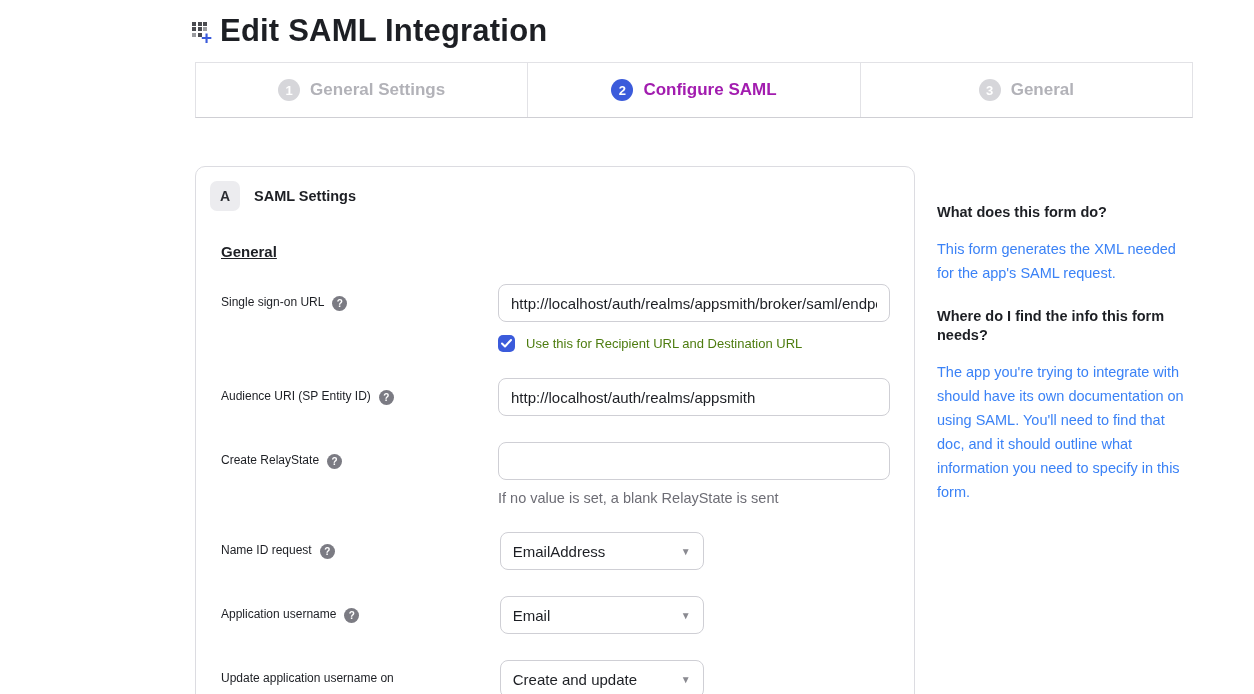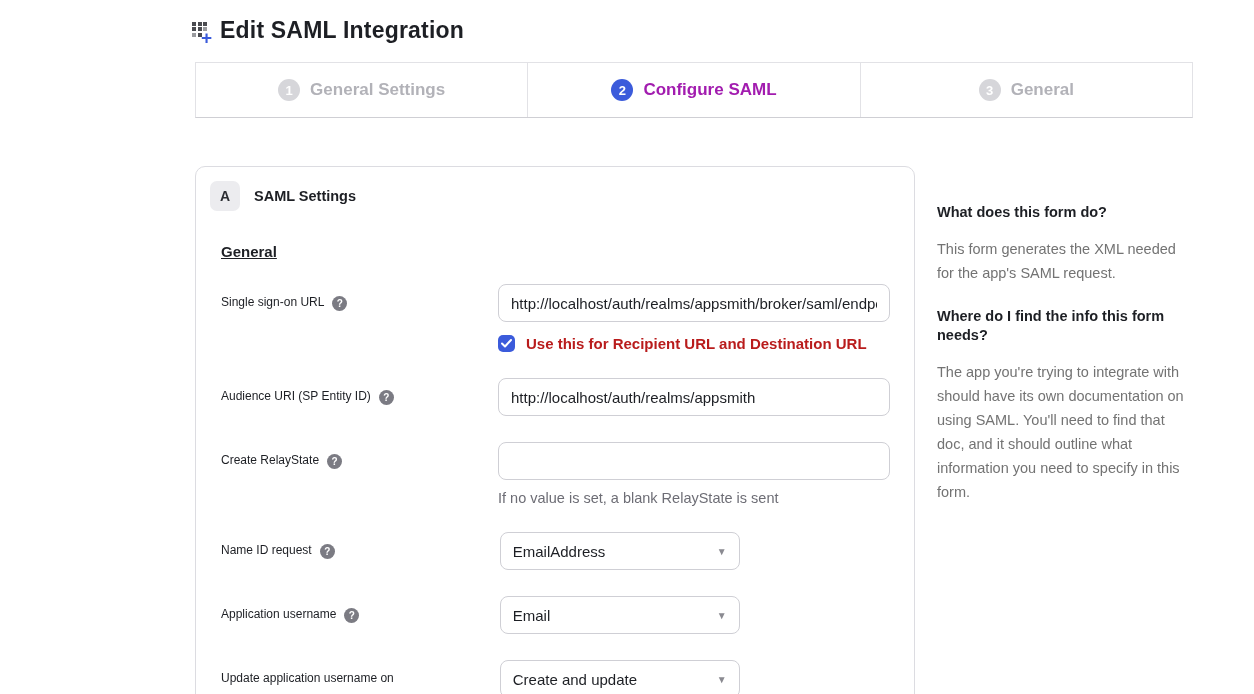--- a/index.html
+++ b/index.html
@@ -8,21 +8,21 @@
 
   
   .page-header { padding:13px 0 0 192px; display:flex; align-items:center; height:48px; }
   .app-icon { position:relative; width:24px; height:24px; margin-right:4px; flex:0 0 auto; }
   .app-icon .grid { position:absolute; top:3px; left:0; display:grid;
                     grid-template-columns:repeat(3,4px); grid-auto-rows:4px; gap:1.5px; }
   .app-icon .sq { width:4px; height:4px; background:#4a4b50; }
   .app-icon .sq.lt { background:#9a9b9f; }
   .app-icon .plus { position:absolute; left:9px; top:9px; color:#3b5bdb;
                     font-size:19px; font-weight:700; line-height:19px; }
-  .page-title { font-size:23px; font-weight:700; letter-spacing:.2px; }
+  .page-title { font-size:31px; font-weight:700; letter-spacing:.2px; }
 
   
   .steps { margin:14px 0 0 195px; width:998px; height:56px; display:flex;
            border:1px solid #e2e2e6; border-bottom:1px solid #cfcfd4; background:#fff; }
   .step { flex:1 1 0; display:flex; align-items:center; justify-content:center;
           gap:10px; border-right:1px solid #e2e2e6; cursor:pointer; }
   .step:last-child { border-right:none; }
   .step-num { width:22px; height:22px; border-radius:50%; background:#d6d6da; color:#ffffff;
               font-size:13px; font-weight:700; display:flex; align-items:center; justify-content:center; }
   .step-label { font-size:17px; font-weight:700; color:#b2b2b8; }
@@ -53,31 +53,31 @@
 
   .text-input { width:392px; height:38px; border:1px solid #cfcfd5; border-radius:8px;
                 padding:0 12px; font-size:15px; color:#1d1f24; background:#fff; outline:none;
                 font-family:"Liberation Sans","DejaVu Sans",sans-serif; }
   .hint { font-size:14.5px; color:#6d6d75; margin-top:10px; }
 
   .checkbox-row { display:flex; align-items:center; gap:11px; margin-top:13px; cursor:pointer; }
   .checkbox { width:17px; height:17px; border-radius:5px; background:#3b5bdb; display:flex;
               align-items:center; justify-content:center; flex:0 0 auto; }
   .checkbox svg { display:block; }
-  .checkbox-label { font-size:15px; color:#b91c1c;font-weight:bold; }
-
-  .select { width:240px; height:38px; border:1px solid #cfcfd5; border-radius:8px;
+  .checkbox-label { font-size:13px; color:#4d7c0f; }
+
+  .select { width:204px; height:38px; border:1px solid #cfcfd5; border-radius:8px;
             display:flex; align-items:center; justify-content:space-between;
             padding:0 12px; font-size:15px; cursor:pointer; background:#fff; }
   .caret { color:#8a8a91; font-size:10px; }
 
   
   .side { width:258px; margin-left:22px; padding-top:37px; }
   .side h3 { font-size:14.5px; font-weight:700; color:#1d1f24; line-height:19px; margin-bottom:15px; }
-  .side p  { font-size:14.5px; color:#737373; line-height:24px; margin-bottom:22px; }
+  .side p  { font-size:14.5px; color:#3b82f6; line-height:24px; margin-bottom:22px; }
 </style>
 </head>
 <body>
 
 <div class="page-header">
   <span class="app-icon">
     <span class="grid">
       <span class="sq"></span>
         <span class="sq"></span>
         <span class="sq"></span>

